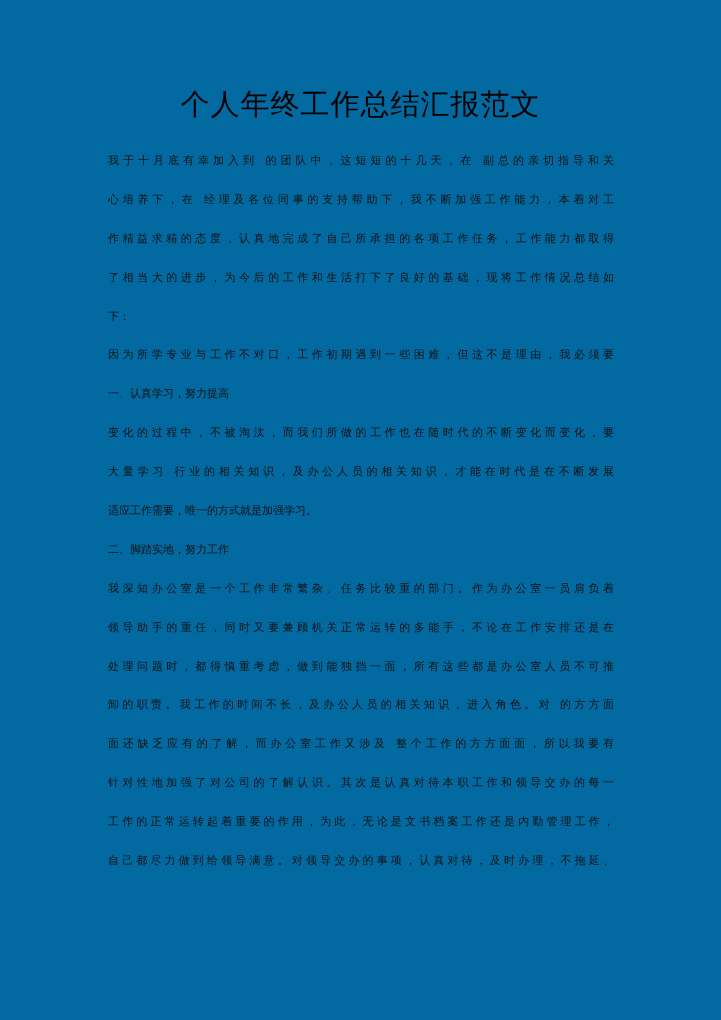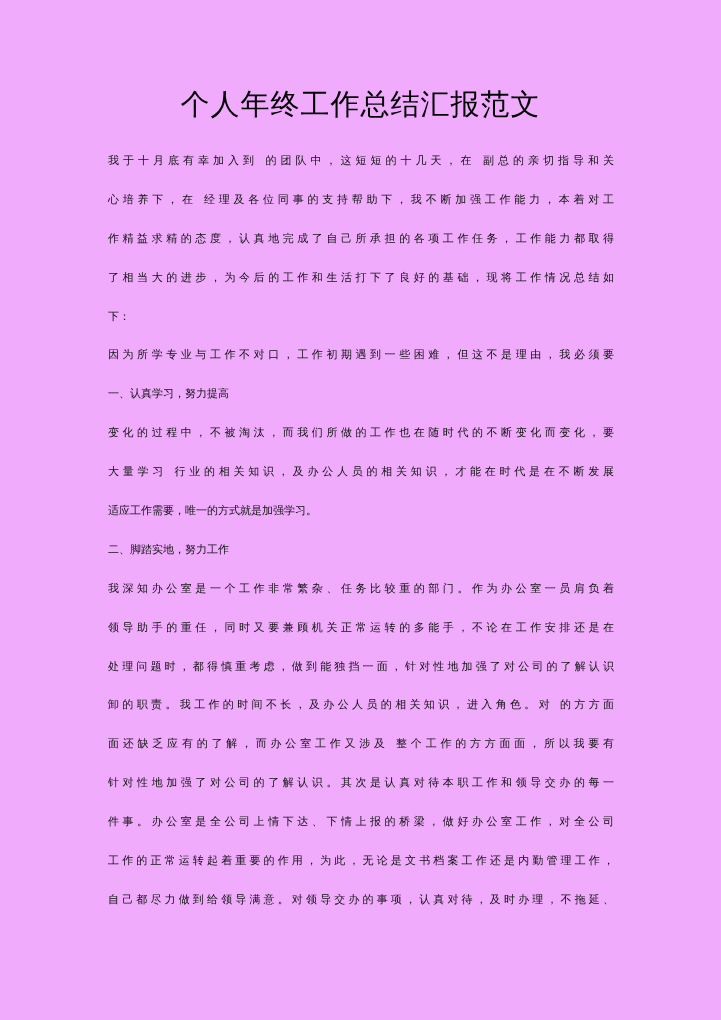--- a/index.html
+++ b/index.html
@@ -1,18 +1,18 @@
 <!DOCTYPE html>
 <html><head>
 <meta charset="utf-8">
 <style>
   html, body { margin: 0; padding: 0; background: #ffffff; }
   body { width: 721px; height: 1020px; position: relative; overflow: hidden;
          font-family: "DejaVu Serif", "Liberation Serif", serif; color: #111; }
-  .page { position: absolute; left: 0; top: 0; width: 721px; height: 1020px; background: #f0abfc; }
+  .page { position: absolute; left: 0; top: 0; width: 721px; height: 1020px; background: #0369a1; }
   .title { position: absolute; left: 0; width: 721px; top: 84px; text-align: center;
            font-size: 29px; line-height: 40px; letter-spacing: 1px; color: #000; }
   .body { position: absolute; left: 108px; top: 142px; width: 506px; }
   .line { height: 38.9px; line-height: 38.9px; font-size: 11px; white-space: nowrap;
           overflow: visible; text-align: justify; text-align-last: justify; }
   .line.last { text-align-last: left; }
 </style>
 </head>
 <body>
 
@@ -25,21 +25,20 @@
     <div class="line">了相当大的进步，为今后的工作和生活打下了良好的基础，现将工作情况总结如</div>
     <div class="line last">下：</div>
     <div class="line">因为所学专业与工作不对口，工作初期遇到一些困难，但这不是理由，我必须要</div>
     <div class="line last">一、认真学习，努力提高</div>
     <div class="line">变化的过程中，不被淘汰，而我们所做的工作也在随时代的不断变化而变化，要</div>
     <div class="line">大量学习  行业的相关知识，及办公人员的相关知识，才能在时代是在不断发展</div>
     <div class="line last">适应工作需要，唯一的方式就是加强学习。</div>
     <div class="line last">二、脚踏实地，努力工作</div>
     <div class="line">我深知办公室是一个工作非常繁杂、任务比较重的部门。作为办公室一员肩负着</div>
     <div class="line">领导助手的重任，同时又要兼顾机关正常运转的多能手，不论在工作安排还是在</div>
-    <div class="line">处理问题时，都得慎重考虑，做到能独挡一面，针对性地加强了对公司的了解认识</div>
+    <div class="line">处理问题时，都得慎重考虑，做到能独挡一面，所有这些都是办公室人员不可推</div>
     <div class="line">卸的职责。我工作的时间不长，及办公人员的相关知识，进入角色。对  的方方面</div>
     <div class="line">面还缺乏应有的了解，而办公室工作又涉及  整个工作的方方面面，所以我要有</div>
     <div class="line">针对性地加强了对公司的了解认识。其次是认真对待本职工作和领导交办的每一</div>
-    <div class="line">件事。办公室是全公司上情下达、下情上报的桥梁，做好办公室工作，对全公司</div>
     <div class="line">工作的正常运转起着重要的作用，为此，无论是文书档案工作还是内勤管理工作，</div>
     <div class="line">自己都尽力做到给领导满意。对领导交办的事项，认真对待，及时办理，不拖延、</div>
   </div>
 </div>
 
 </body></html>

